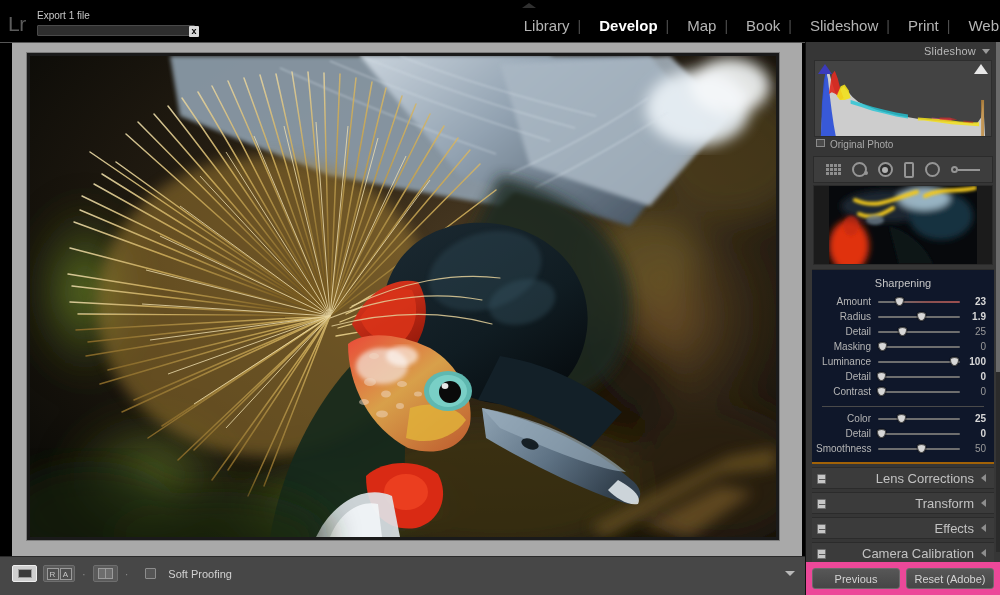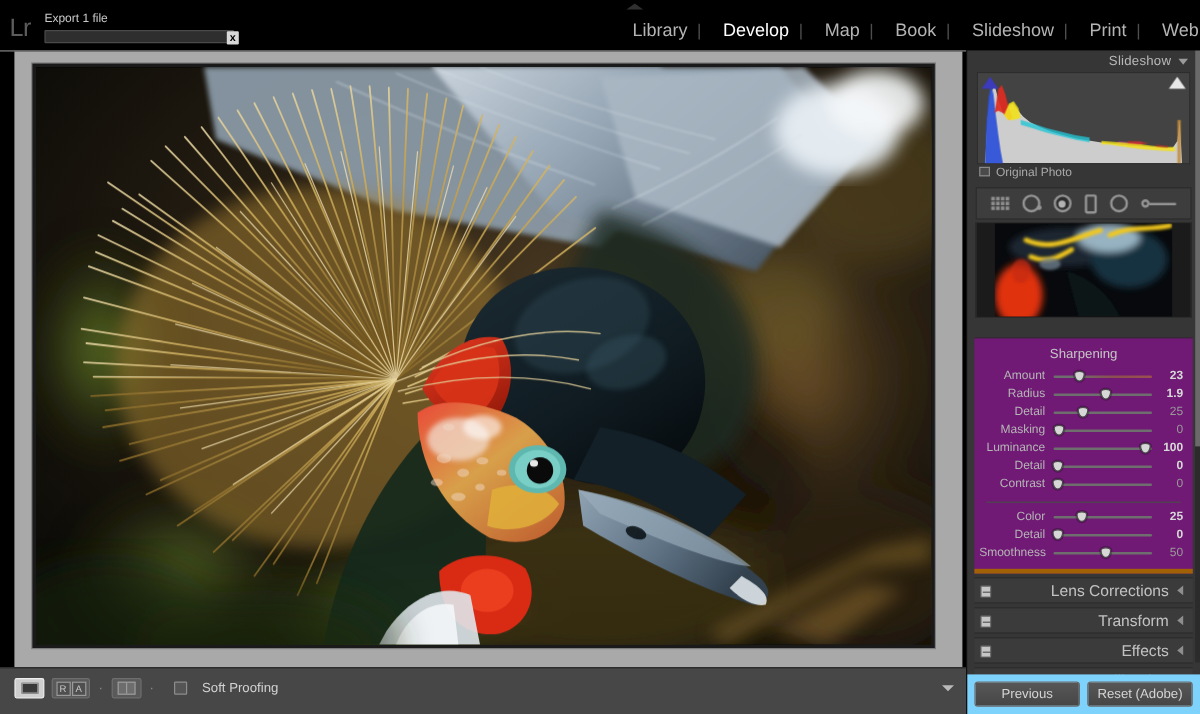--- a/index.html
+++ b/index.html
@@ -50,21 +50,21 @@
   #modules {
     position:absolute; right:0px; top:15px;
     display:flex; align-items:baseline;
     font-size:15px;
   }
   #modules .mod {
     color:#b4b4b4; cursor:pointer; white-space:nowrap;
     padding:0 1px;
     margin-left:10px;
   }
-  #modules .mod.active { color:#ffffff; font-weight:normal; }
+  #modules .mod.active { color:#ffffff; font-weight:bold; }
   #modules .sep { color:#4e4e4e; padding:0 7px; font-size:14px; }
 
   
   #workarea {
     position:absolute; left:0; top:42px;
     width:805px; height:514px;
     background:#a9a9a9;
     border-top:1px solid #555;
   }
   #photo-frame {
@@ -238,22 +238,22 @@
   #nav-preview {
     margin:2px 7px 0; height:80px;
     background:#1b1b1b; border:1px solid #2b2b2b;
     display:flex; align-items:center; justify-content:center;
     overflow:hidden;
   }
   #nav-preview svg { display:block; }
 
   
   #detail-panel {
-    margin:16px 6px 0; background:#701a75;
-    border-top:1px solid #2c2c2c; border-bottom:4px solid #a16207;
+    margin:4px 6px 0; background:#0f172a;
+    border-top:1px solid #2c2c2c; border-bottom:2px solid #a16207;
     padding:4px 0 6px;
   }
   .sec-title {
     text-align:center; font-size:11px; color:#c6c6c6;
     padding:3px 0 5px;
   }
   .slider-row {
     display:flex; align-items:center;
     height:15px; padding:0 8px 0 4px;
   }
@@ -304,21 +304,21 @@
   .cpanel .sw:after {
     content:""; position:absolute; left:1px; top:4px;
     width:7px; height:1px; background:#585858;
   }
   .cpanel .nm { font-size:13px; color:#c2c2c2; }
 
   
   #panel-footer {
     position:absolute; left:0; bottom:0; width:100%;
     padding:6px; display:flex; gap:6px;
-    background:#7dd3fc;
+    background:#ec4899;
   }
   .pbtn {
     flex:1; height:21px; line-height:20px; text-align:center;
     font-size:11px; color:#d4d4d4;
     background:linear-gradient(#575757,#464646);
     border:1px solid #6a6a6a; border-radius:3px;
     cursor:pointer;
   }
   #panel-scroll {
     position:absolute; right:0; top:0; width:4px; height:510px;

